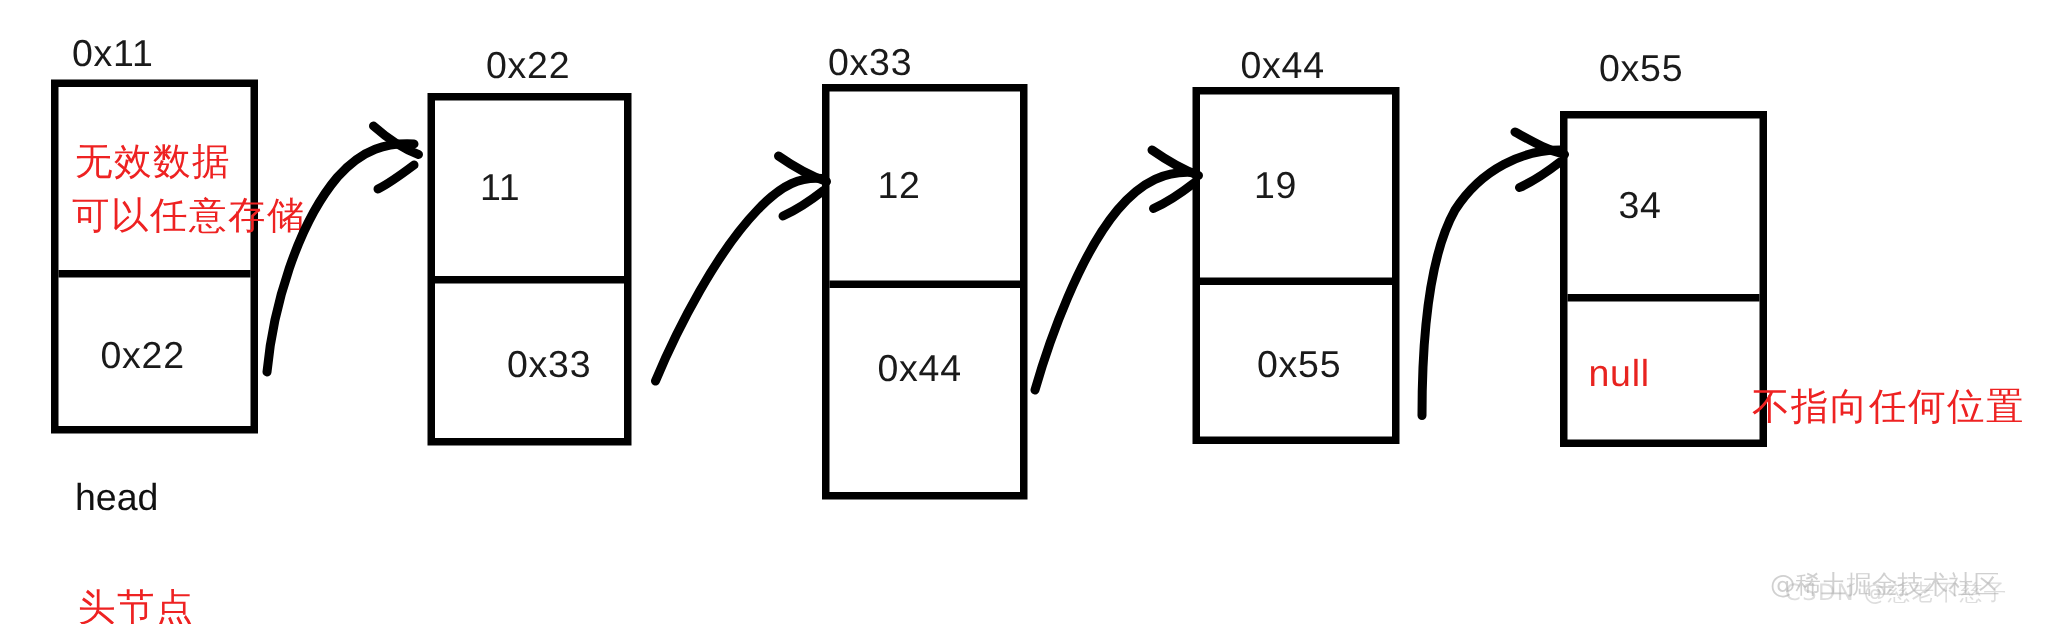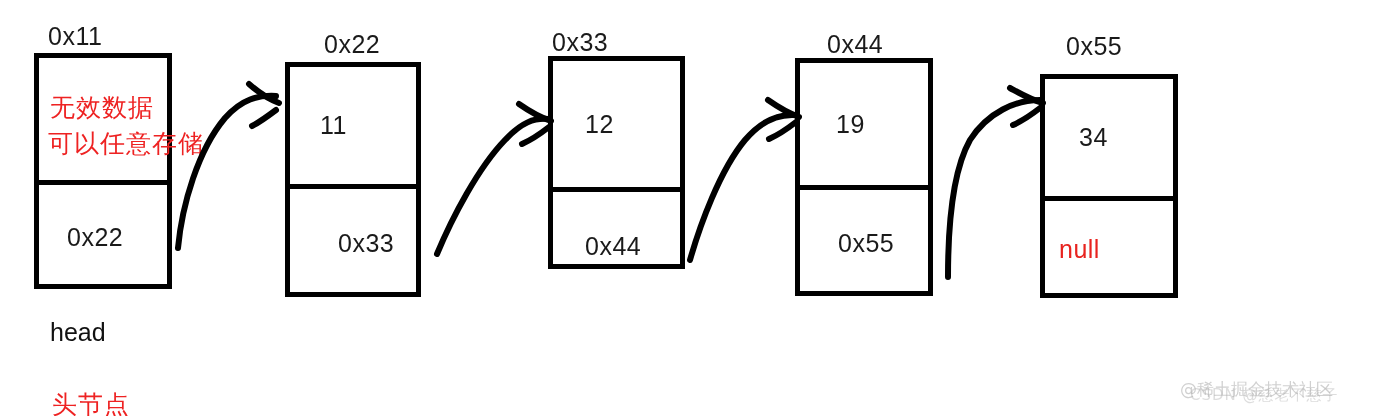--- a/index.html
+++ b/index.html
@@ -112,21 +112,21 @@
   <div class="node" style="left:285px; top:62px; width:136px; height:235px;">
     <div class="node-divider" style="top:117px;"></div>
     <div class="cell" style="top:0; height:117px; padding-left:30px;border-radius:13px;">
       <span class="cell-text">11</span>
     </div>
     <div class="cell" style="top:122px; height:108px; padding-left:48px;">
       <span class="cell-text">0x33</span>
     </div>
   </div>
 
-  <div class="node" style="left:548px; top:56px; width:137px; height:213px;">
+  <div class="node" style="left:548px; top:56px; width:137px; height:277px;">
     <div class="node-divider" style="top:126px;"></div>
     <div class="cell" style="top:0; height:126px; padding-left:32px;">
       <span class="cell-text">12</span>
     </div>
     <div class="cell" style="top:131px; height:108px; padding-left:32px;">
       <span class="cell-text">0x44</span>
     </div>
   </div>
 
   <div class="node" style="left:795px; top:58px; width:138px; height:238px;">
@@ -165,17 +165,18 @@
       <path d="M796,122 C787,129 778,135 769,139"></path>
 
       <path d="M948,277 C948,230 952,172 970,140 C988,112 1016,100 1040,100"></path>
       <path d="M1010,88 C1021,94 1031,100 1043,103"></path>
       <path d="M1040,108 C1031,115 1022,121 1013,125"></path>
     </g>
   </svg>
 
   <div class="note-black" style="left:50px; top:318px;">head</div>
   <div class="note-red" style="left:52px; top:388px;">头节点</div>
+  <div class="note-red" style="left:1168px; top:254px;">不指向任何位置</div>
 
   <div class="watermark" style="left:1180px; top:378px;">@稀土掘金技术社区</div>
   <div class="watermark wm2" style="left:1190px; top:386px;">CSDN @慈老不慈子</div>
 
 </div>
 
 </body></html>

